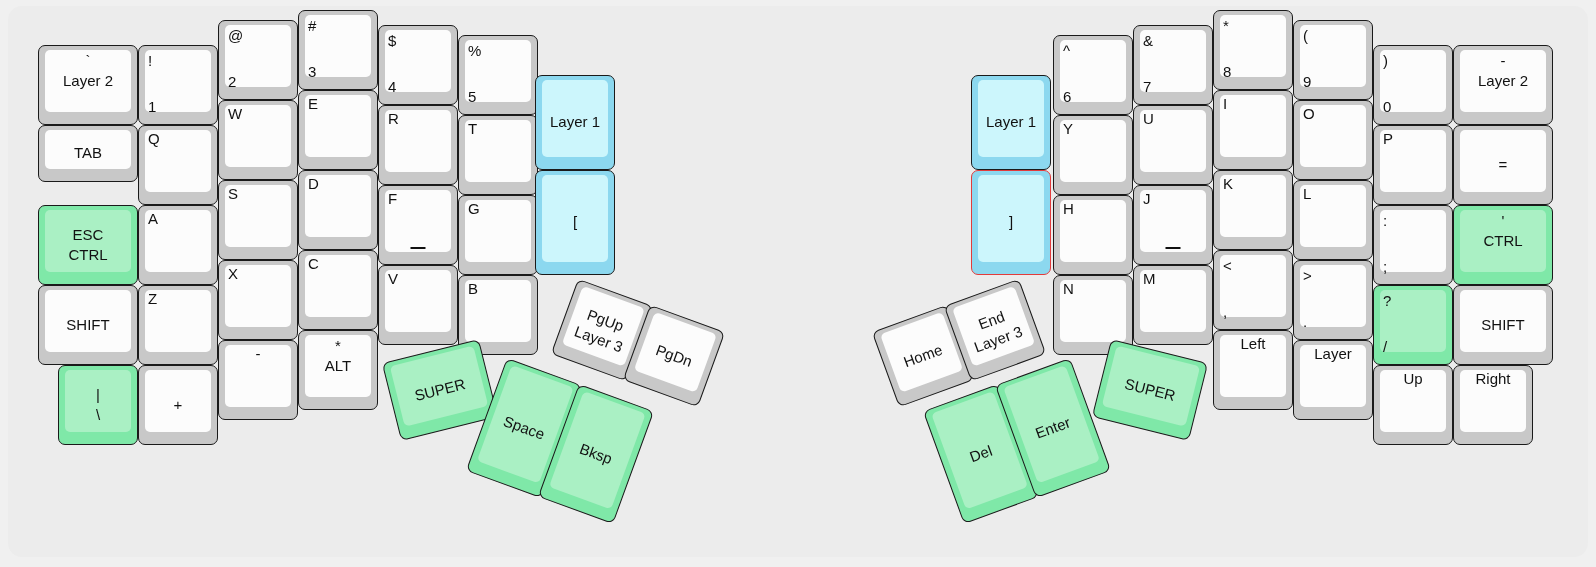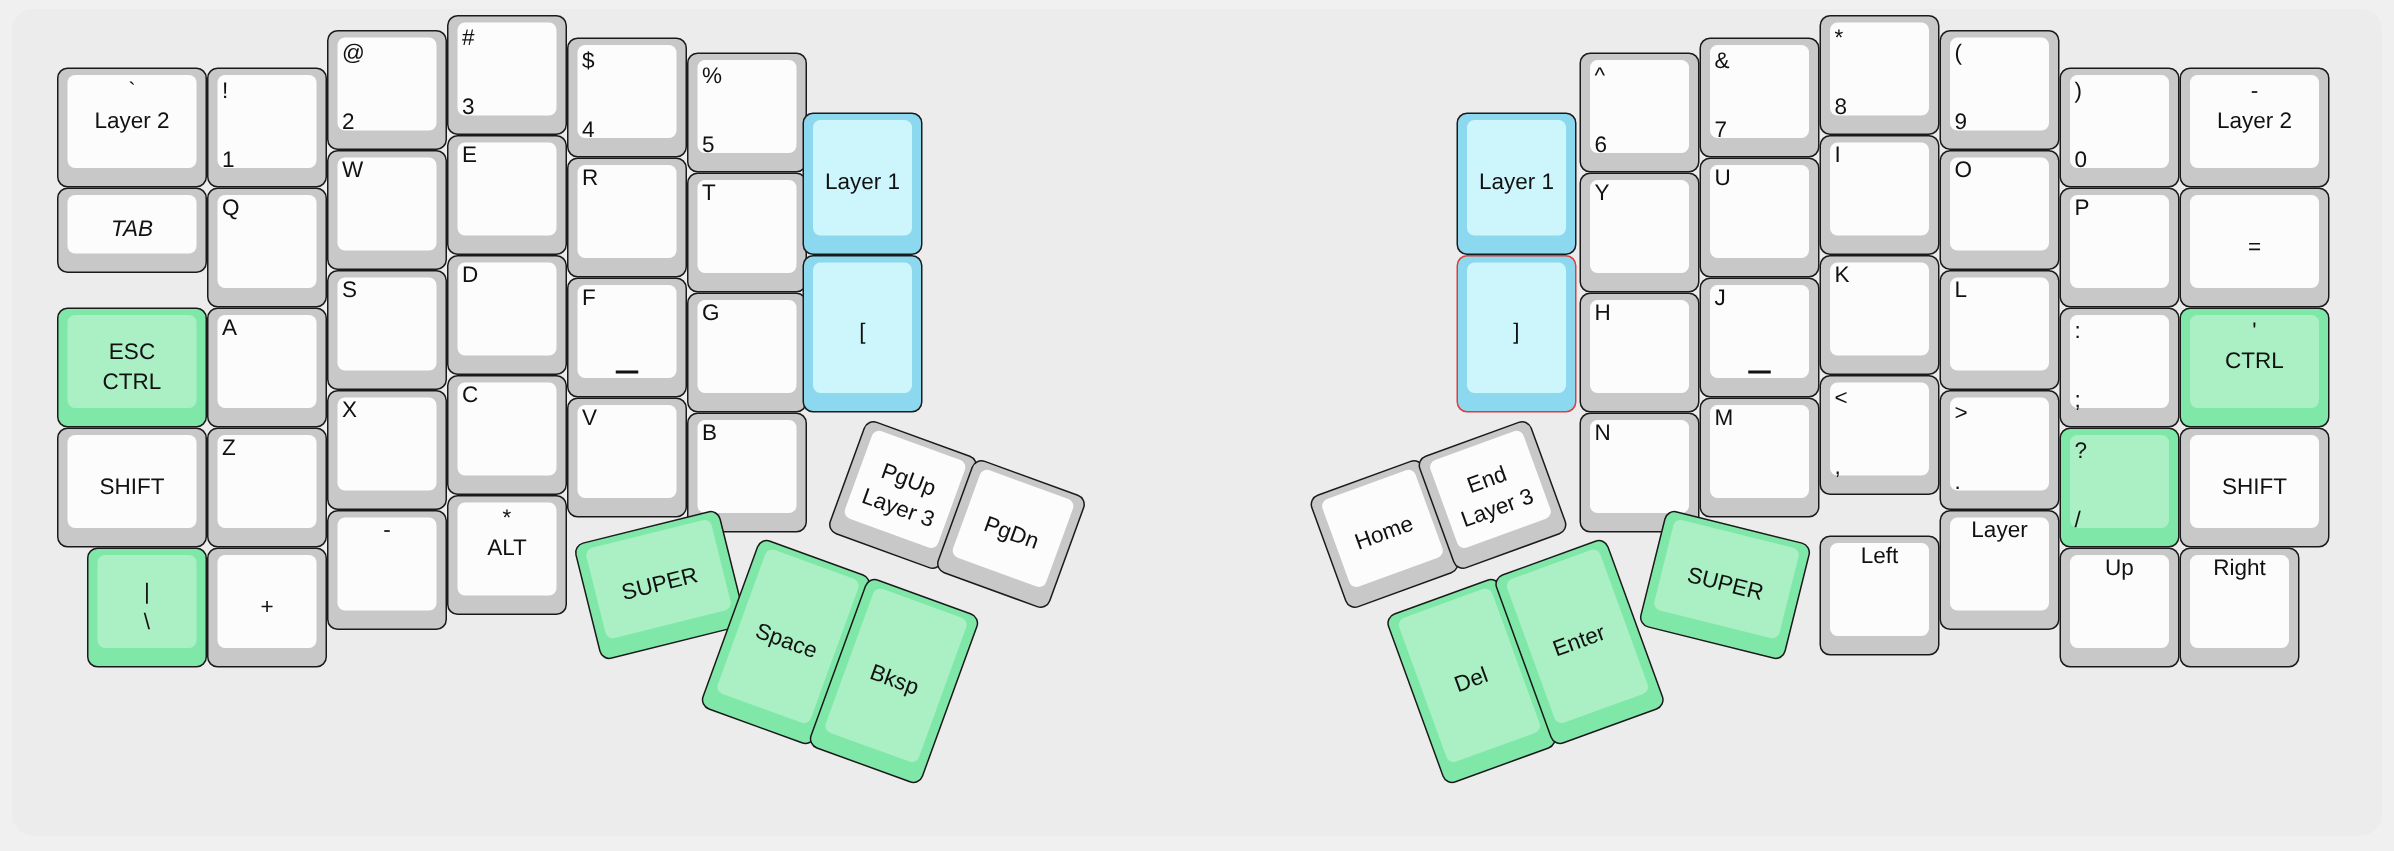--- a/index.html
+++ b/index.html
@@ -47,21 +47,21 @@
 </head>
 <body>
 
 <div id="board">
   <div id="panel"></div>
   <div id="left-half">
       <div class="key ctr-t two" style="left: 38px; top: 45px; width: 100px; height: 80px;">
         <div class="cap"></div>
         <div class="lbl"><span>`</span><span class="sub">Layer 2</span></div>
       </div>
-      <div class="key ctr2" style="left: 38px; top: 125px; width: 100px; height: 57px; font-style: italic;">
+      <div class="key ctr2" style="left: 38px; top: 125px; width: 100px; height: 57px;">
         <div class="cap"></div>
         <div class="lbl"><span class="sub">TAB</span></div>
       </div>
       <div class="key ctr2 green two" style="left: 38px; top: 205px; width: 100px; height: 80px;">
         <div class="cap"></div>
         <div class="lbl"><span>ESC</span><span class="sub">CTRL</span></div>
       </div>
       <div class="key ctr2" style="left: 38px; top: 285px; width: 100px; height: 80px;">
         <div class="cap"></div>
         <div class="lbl"><span class="sub">SHIFT</span></div>
@@ -243,21 +243,21 @@
         <div class="lbl"><span>I</span></div>
       </div>
       <div class="key tl" style="left: 1213px; top: 170px; width: 80px; height: 80px;">
         <div class="cap"></div>
         <div class="lbl"><span>K</span></div>
       </div>
       <div class="key tl-b two" style="left: 1213px; top: 250px; width: 80px; height: 80px;">
         <div class="cap"></div>
         <div class="lbl"><span>&lt;</span><span class="sub">,</span></div>
       </div>
-      <div class="key ctr-t" style="left: 1213px; top: 330px; width: 80px; height: 80px; margin-top: 27px;">
+      <div class="key ctr-t" style="left: 1213px; top: 330px; width: 80px; height: 80px;">
         <div class="cap"></div>
         <div class="lbl"><span class="sub">Left</span></div>
       </div>
       <div class="key tl-b two" style="left: 1293px; top: 20px; width: 80px; height: 80px;">
         <div class="cap"></div>
         <div class="lbl"><span>(</span><span class="sub">9</span></div>
       </div>
       <div class="key tl" style="left: 1293px; top: 100px; width: 80px; height: 80px;">
         <div class="cap"></div>
         <div class="lbl"><span>O</span></div>

